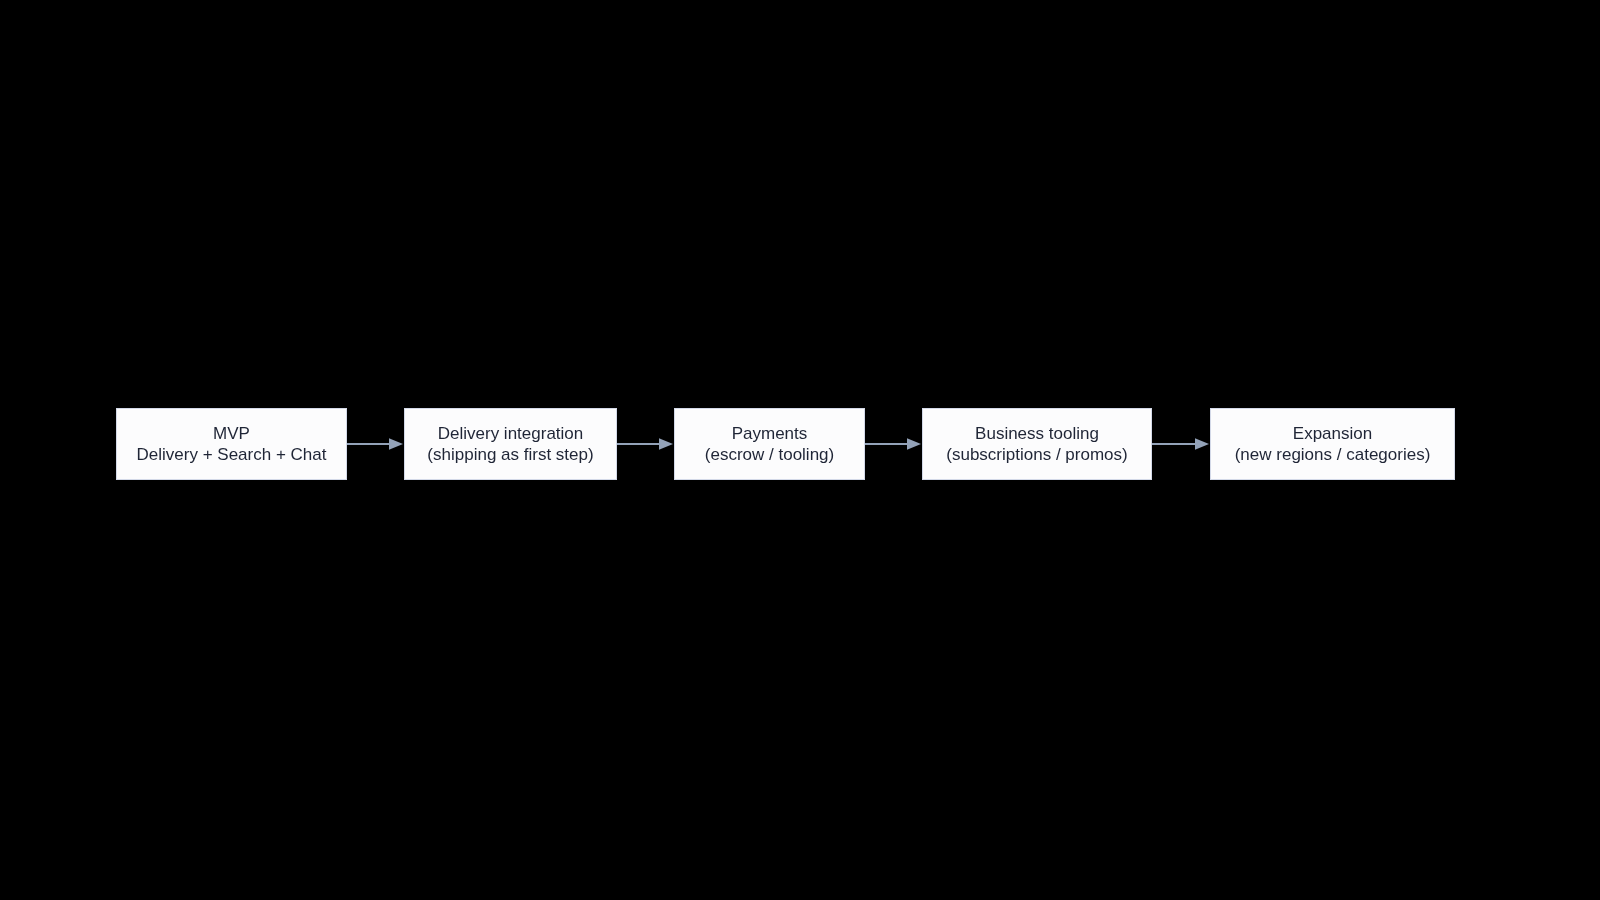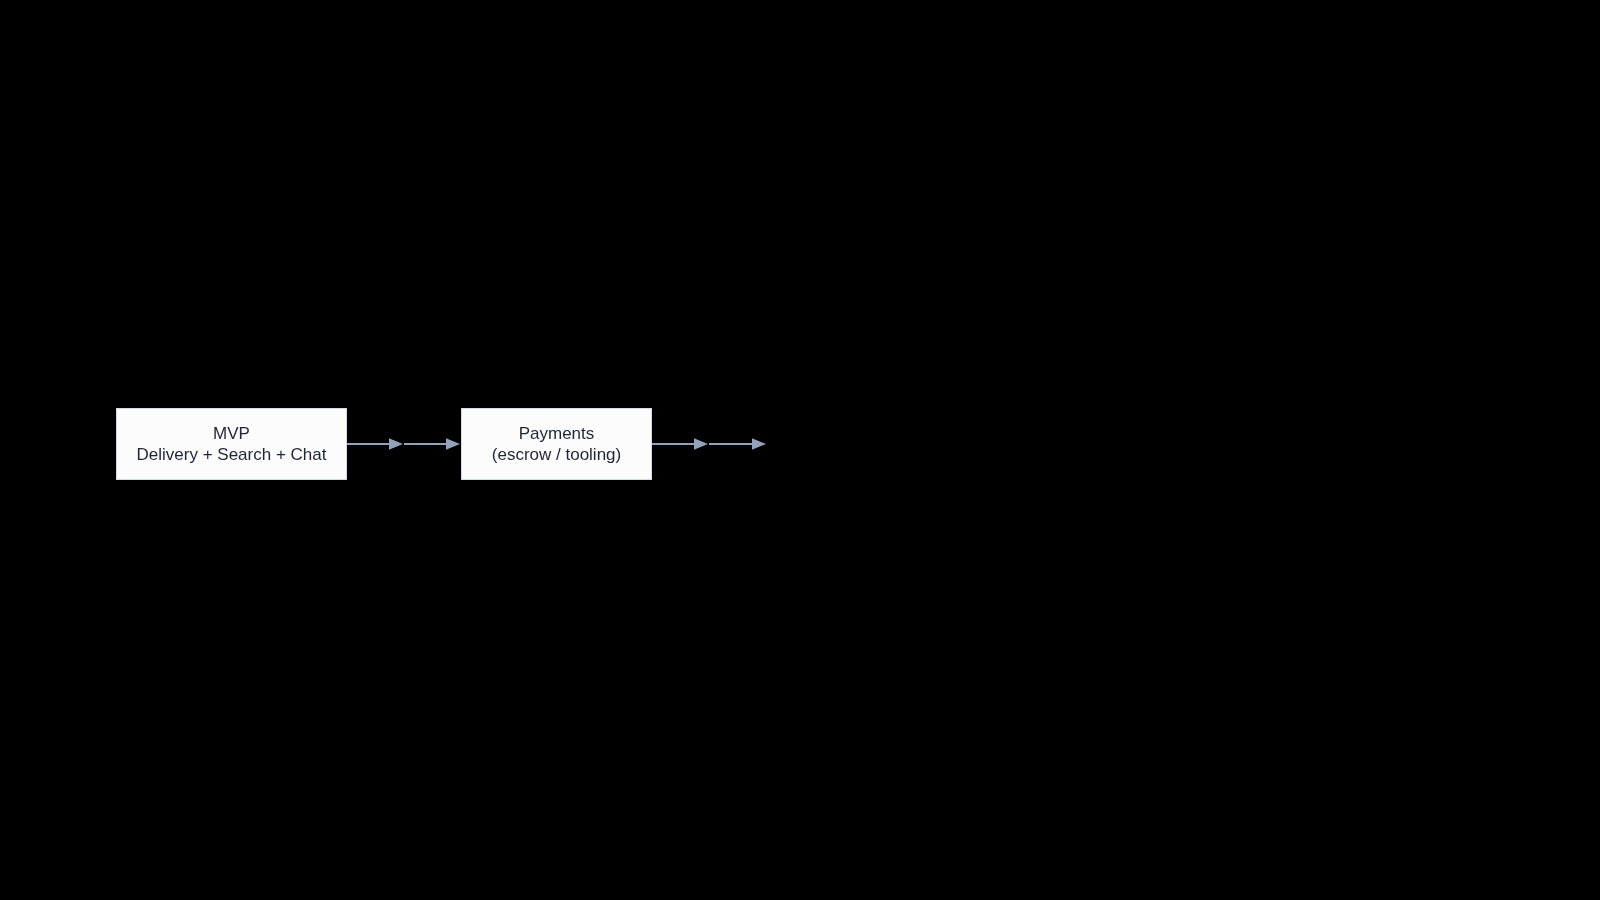--- a/index.html
+++ b/index.html
@@ -103,44 +103,56 @@
       <div class="node-line">Delivery + Search + Chat</div>
     </div>
 
     <div class="connector w-conn-1">
       <svg width="57" height="14" viewBox="0 0 57 14">
         <line x1="0" y1="7" x2="44" y2="7" stroke="#93a2b8" stroke-width="2.2"></line>
         <polygon points="42,1.2 56,7 42,12.8" fill="#93a2b8"></polygon>
       </svg>
     </div>
 
+    <div class="node-box w-box-2">
+      <div class="node-line">Delivery integration</div>
+      <div class="node-line">(shipping as first step)</div>
+    </div>
 
     <div class="connector w-conn-2">
       <svg width="57" height="14" viewBox="0 0 57 14">
         <line x1="0" y1="7" x2="44" y2="7" stroke="#93a2b8" stroke-width="2.2"></line>
         <polygon points="42,1.2 56,7 42,12.8" fill="#93a2b8"></polygon>
       </svg>
     </div>
 
     <div class="node-box w-box-3">
       <div class="node-line">Payments</div>
       <div class="node-line">(escrow / tooling)</div>
     </div>
 
     <div class="connector w-conn-3">
       <svg width="57" height="14" viewBox="0 0 57 14">
         <line x1="0" y1="7" x2="44" y2="7" stroke="#93a2b8" stroke-width="2.2"></line>
         <polygon points="42,1.2 56,7 42,12.8" fill="#93a2b8"></polygon>
       </svg>
     </div>
 
+    <div class="node-box w-box-4">
+      <div class="node-line">Business tooling</div>
+      <div class="node-line">(subscriptions / promos)</div>
+    </div>
 
     <div class="connector w-conn-4">
       <svg width="58" height="14" viewBox="0 0 58 14">
         <line x1="0" y1="7" x2="45" y2="7" stroke="#93a2b8" stroke-width="2.2"></line>
         <polygon points="43,1.2 57,7 43,12.8" fill="#93a2b8"></polygon>
       </svg>
     </div>
 
+    <div class="node-box w-box-5">
+      <div class="node-line">Expansion</div>
+      <div class="node-line">(new regions / categories)</div>
+    </div>
 
   </div>
 
 </div>
 
 </body></html>

